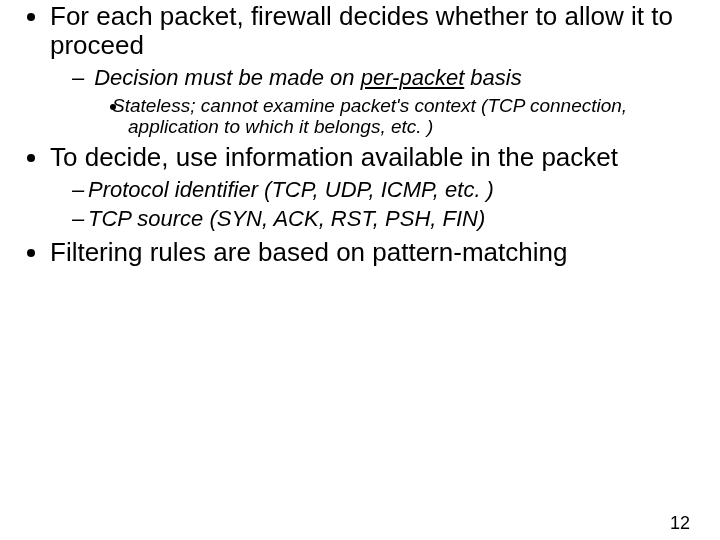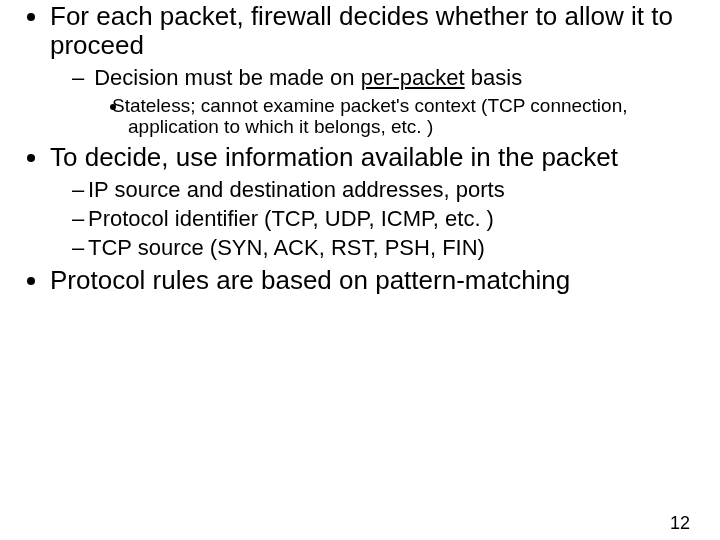--- a/index.html
+++ b/index.html
@@ -32,20 +32,21 @@
   }
   ul.l1 > li {
     font-size: 26px;
     line-height: 1.12;
     margin: 2px 0 6px 0;
   }
   ul.l2 {
     list-style: none;
     margin: 6px 0 4px 22px;
     padding: 0;
+    font-style: italic;
   }
   ul.l2 > li {
     font-size: 22px;
     line-height: 1.12;
     margin: 2px 0 4px 0;
     text-indent: -16px;
     padding-left: 16px;
   }
   ul.l2 > li::before {
     content: "–";
@@ -88,25 +89,24 @@
           <ul class="l3">
             <li><span>Stateless; cannot examine packet's context (TCP connection, application to which it belongs, etc. )</span></li>
           </ul>
         </li>
       </ul>
     </li>
 
     <li>
       <span>To decide, use information available in the packet</span>
       <ul class="l2">
-        <li><span>IP source and destination addresses, ports</span></li>
         <li><span>Protocol identifier (TCP, UDP, ICMP, etc. )</span></li>
         <li><span>TCP source (SYN, ACK, RST, PSH, FIN)</span></li>
       </ul>
     </li>
 
     <li>
-      <span>Protocol rules are based on pattern-matching</span>
+      <span>Filtering rules are based on pattern-matching</span>
     </li>
   </ul>
 
   <div class="pagenum">12</div>
 </div>
 
 </body></html>

